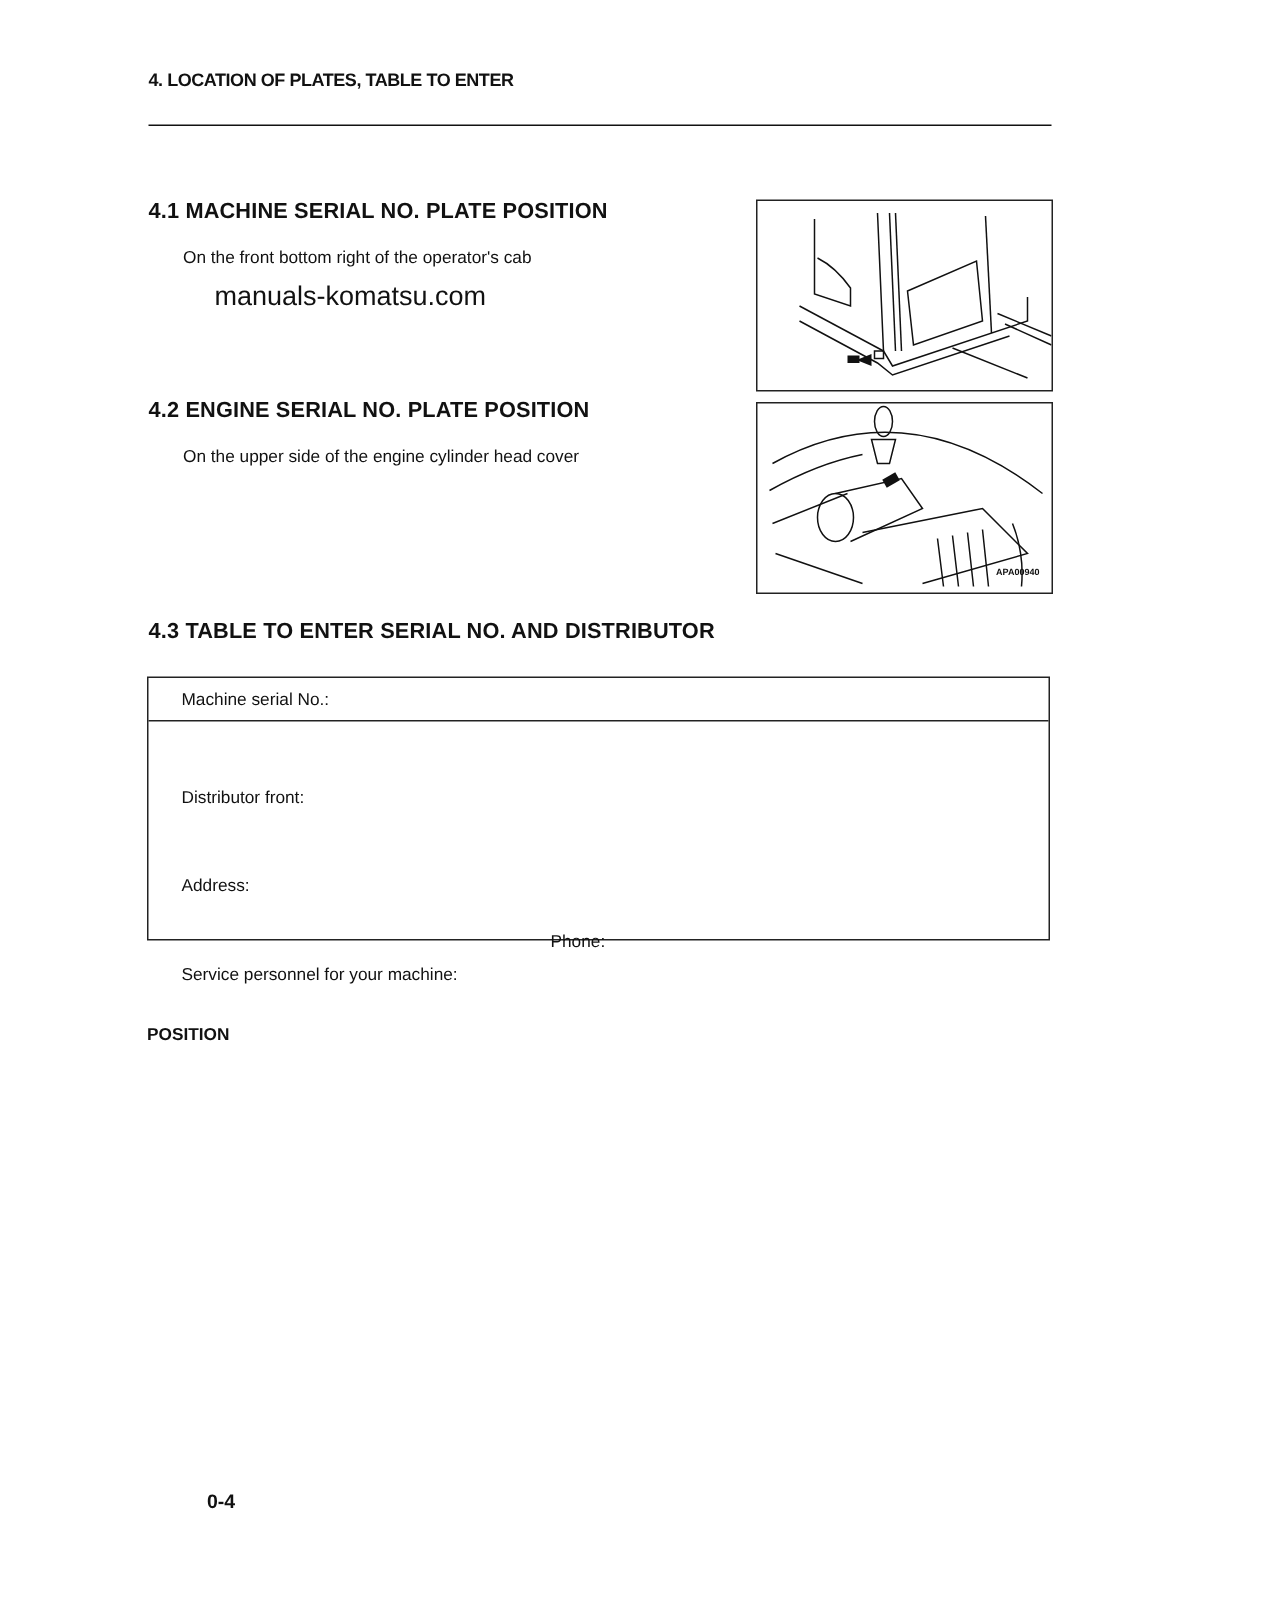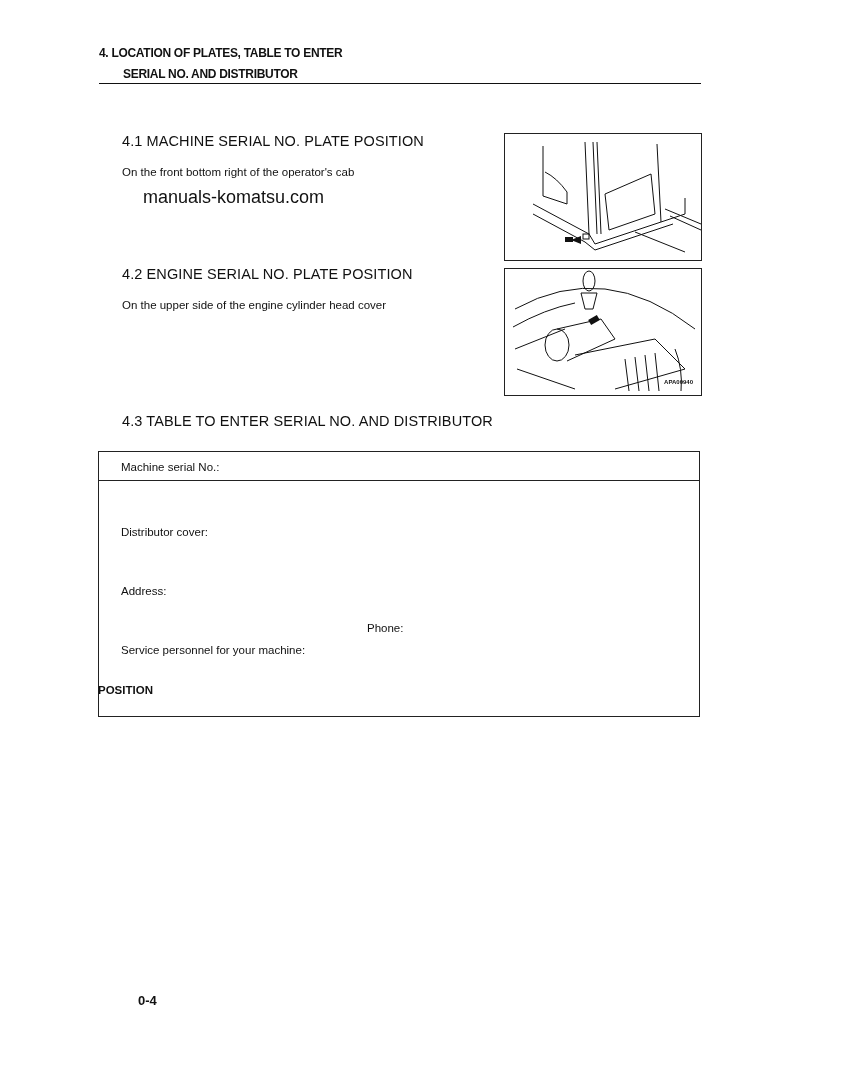--- a/index.html
+++ b/index.html
@@ -1,37 +1,36 @@
 <!DOCTYPE html>
 <html><head>
   <meta charset="utf-8">
   <style>
     html, body { margin:0; padding:0; background:#fff; }
     body { width:842px; height:1072px; position:relative; font-family:"Liberation Sans", sans-serif; color:#111; overflow:hidden; }
     .abs { position:absolute; }
     .main-title { left:99px; top:43px; font-weight:bold; font-size:12px; line-height:21px; letter-spacing:-0.3px; }
     .main-title .l2 { padding-left:24px; }
     .title-rule { left:99px; top:83px; width:602px; height:0; border-top:1.5px solid #111; }
-    .sec-h { font-weight:normal; font-size:14.5px; letter-spacing:0.1px;margin-left:23px; }
+    .sec-h { font-weight:bold; font-size:14.5px; letter-spacing:0.1px; }
     .body-t { font-size:11.5px; }
     .watermark { left:143px; top:187px; font-size:18px; font-family:"Liberation Sans", sans-serif; color:#111; }
     .fig { border:1px solid #222; background:#fff; }
     .fig svg { display:block; }
-    .table { left:98px; top:451px; width:602px; height:266px; border:1px solid #222; border-left:1px solid #222; box-sizing:border-box; }
+    .table { left:98px; top:451px; width:602px; height:176px; border:1px solid #222; border-left:1px solid #222; box-sizing:border-box; }
     .row { position:absolute; left:0; right:0; border-bottom:1px solid #222; }
     .lbl { position:absolute; font-size:11.5px; }
     .remarks { left:98px; top:684px; font-weight:bold; font-size:11.5px; }
     .pageno { left:98px; top:993px; font-weight:bold; font-size:13px;padding-left:40px; }
   </style>
 </head>
 <body>
 
 <div class="abs main-title">
   <div>4. LOCATION OF PLATES, TABLE TO ENTER</div>
-  <div class="l2">SERIAL NO. AND DISTRIBUTOR</div>
 </div>
 <div class="abs title-rule"></div>
 
 <div class="abs sec-h" style="left:99px;top:133px;">4.1  MACHINE SERIAL NO. PLATE POSITION</div>
 <div class="abs body-t" style="left:122px;top:166px;">On the front bottom right of the operator's cab</div>
 <div class="abs watermark">manuals-komatsu.com</div>
 
 <div class="abs fig" style="left:504px;top:133px;width:196px;height:126px;">
   <svg width="196" height="126" viewBox="0 0 196 126">
     <g fill="none" stroke="#111" stroke-width="1">
@@ -75,20 +74,20 @@
   </svg>
   <div class="abs" style="right:8px;bottom:10px;font-size:6px;font-weight:bold;">APA00940</div>
 </div>
 
 <div class="abs sec-h" style="left:99px;top:413px;text-align:right;">4.3  TABLE TO ENTER SERIAL NO. AND DISTRIBUTOR</div>
 
 <div class="abs table">
   <div class="row" style="top:0;height:28px;">
     <span class="lbl" style="left:22px;top:9px;">Machine serial No.:</span>
   </div>
-  <span class="lbl" style="left:22px;top:74px;">Distributor cover:</span>
+  <span class="lbl" style="left:22px;top:74px;">Distributor front:</span>
   <span class="lbl" style="left:22px;top:133px;">Address:</span>
   <span class="lbl" style="left:268px;top:132px;margin-top:38px;">Phone:</span>
   <span class="lbl" style="left:22px;top:192px;">Service personnel for your machine:</span>
 </div>
 
 <div class="abs remarks">POSITION</div>
 <div class="abs pageno">0-4</div>
 
 </body></html>

